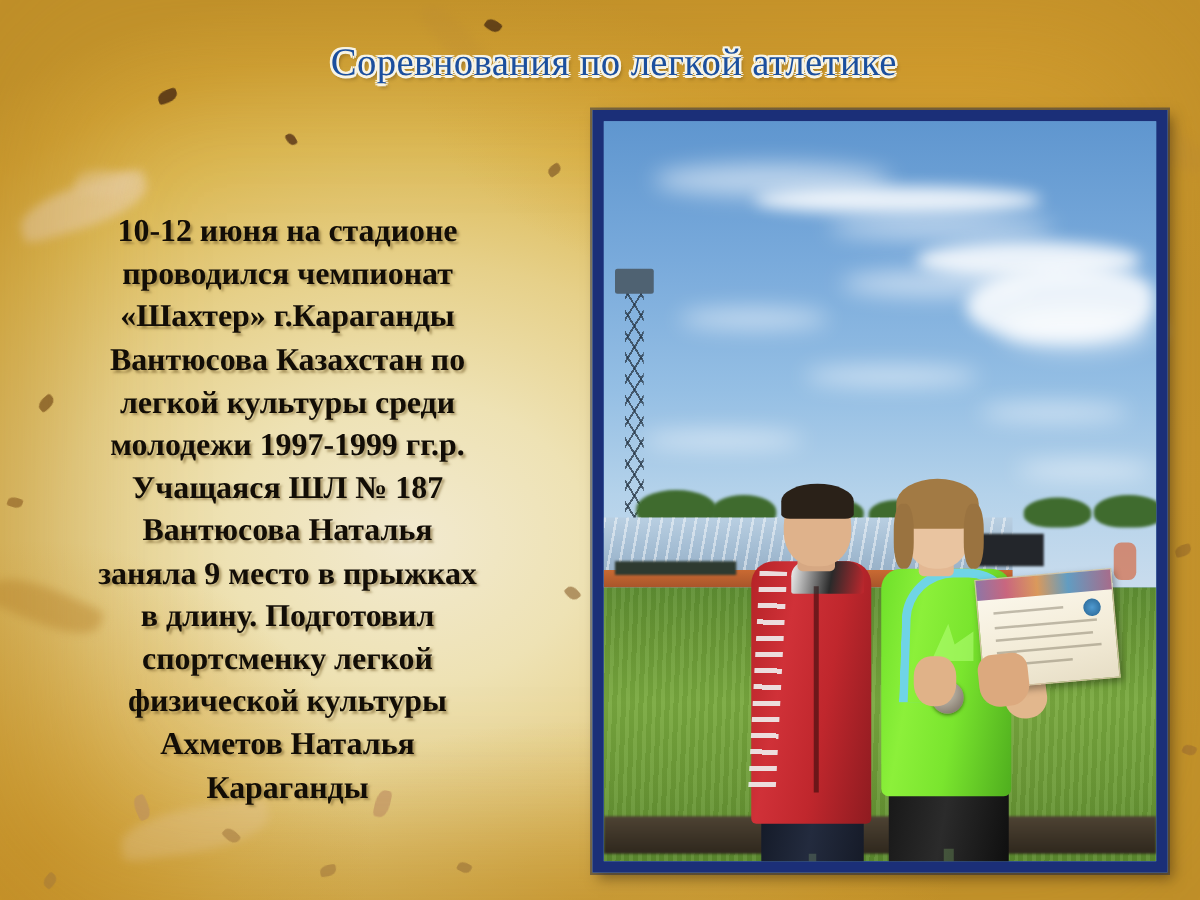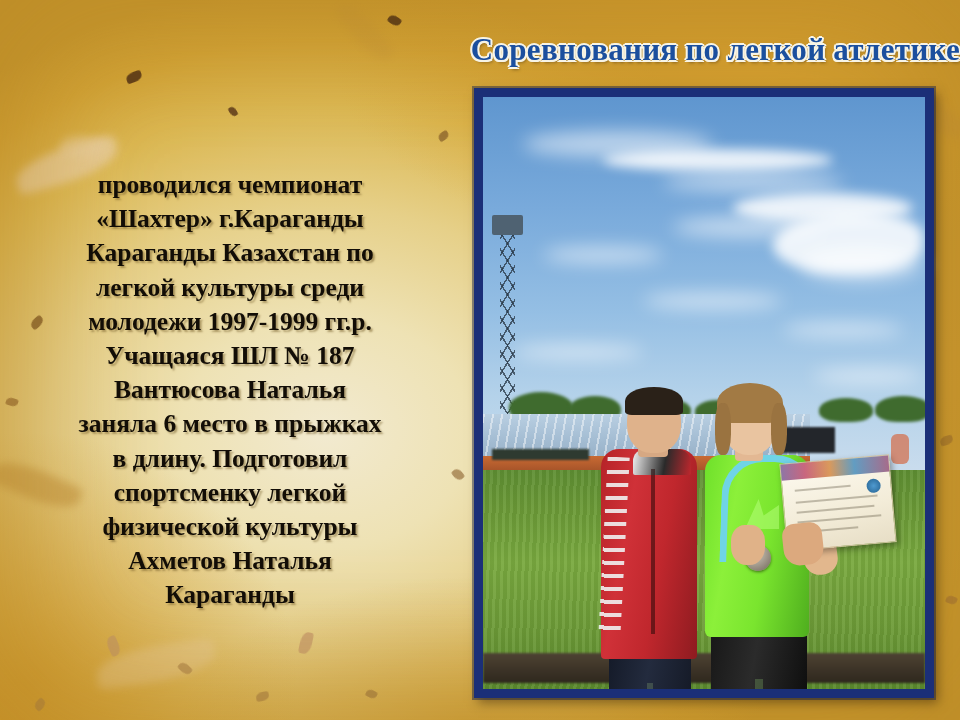--- a/index.html
+++ b/index.html
@@ -37,23 +37,23 @@
     filter:blur(4px);
   }
   .leaf-big.dark{background:rgba(192,143,60,.55);}
   .petal{
     position:absolute;border-radius:55% 20% 55% 20%;
     filter:blur(.6px);
   }
   
   .title{
     position:absolute;left:0;right:0;top:32px;
-    text-align:right;
+    text-align:center;
     font-family:"Liberation Serif", serif;
-    font-weight:bold;font-size:31px;letter-spacing:.3px;
+    font-weight:normal;font-size:31px;letter-spacing:.3px;
     color:#1b4f9e;
     text-shadow:
       -1.5px -1.5px 0 #f7f4e6, 1.5px -1.5px 0 #f7f4e6,
       -1.5px 1.5px 0 #f7f4e6, 1.5px 1.5px 0 #f7f4e6,
        0 -2px 0 #f7f4e6, 0 2px 0 #f7f4e6, -2px 0 0 #f7f4e6, 2px 0 0 #f7f4e6,
        2px 3px 3px rgba(60,40,10,.45);
     padding-left: 22px;
   }
   
   .body-text{
@@ -286,28 +286,29 @@
   <div class="petal" style="left:452px;top:470px;width:12px;height:9px;background:#8a5f2c;transform:rotate(50deg);opacity:.6;"></div>
   <div class="petal" style="left:940px;top:436px;width:13px;height:9px;background:#8e6430;transform:rotate(-16deg);opacity:.6;"></div>
   <div class="petal" style="left:946px;top:596px;width:11px;height:8px;background:#97693a;transform:rotate(22deg);opacity:.6;"></div>
   <div class="petal" style="left:34px;top:700px;width:12px;height:9px;background:#a37c48;transform:rotate(-48deg);opacity:.6;"></div>
 
   <div class="bg-vignette"></div>
 
   <div class="title">Соревнования по легкой атлетике</div>
 
   <div class="body-text">
+    <p>10-12 июня на стадионе</p>
     <p>проводился  чемпионат</p>
     <p>«Шахтер»  г.Караганды</p>
-    <p>Караганды Казахстан по</p>
+    <p>Вантюсова Казахстан по</p>
     <p>легкой культуры среди</p>
     <p>молодежи 1997-1999 гг.р.</p>
     <p>Учащаяся  ШЛ № 187</p>
     <p>Вантюсова Наталья</p>
-    <p>занялa 6 место в прыжках</p>
+    <p>занялa 9 место в прыжках</p>
     <p>в длину. Подготовил</p>
     <p>спортсменку легкой</p>
     <p>физической культуры</p>
     <p>Ахметов Наталья</p>
     <p>Караганды</p>
   </div>
 
   <div class="photo-frame">
     <div class="photo" title="Тренер в красной куртке и спортсменка в зелёной футболке с медалью и грамотой на стадионе">
 

